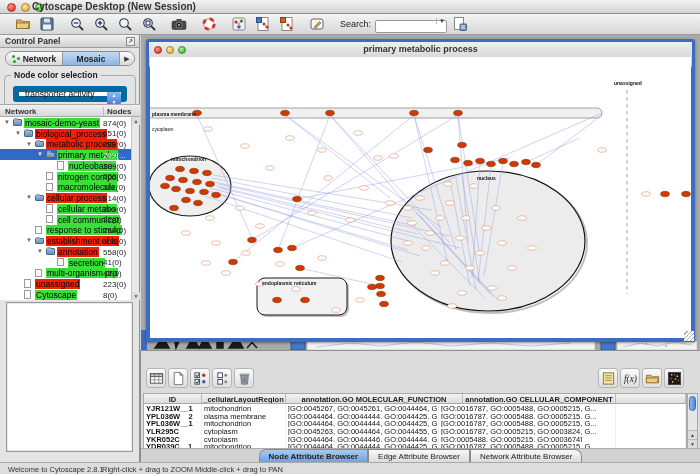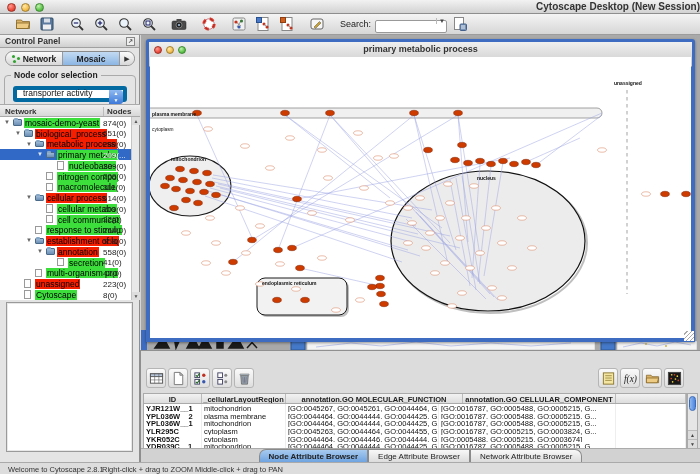--- a/index.html
+++ b/index.html
@@ -3,22 +3,22 @@
 <meta charset="utf-8">
 <style>
   * { margin:0; padding:0; box-sizing:border-box; }
   html,body { width:700px; height:474px; overflow:hidden; }
   body { font-family:"Liberation Sans", sans-serif; background:#CFCFCF; }
   .app { position:absolute; top:0; left:0; width:700px; height:474px; background:#D6D6D6; }
 
   
   .titlebar { position:absolute; top:0; left:0; width:700px; height:14px;
     background:linear-gradient(#F2F2F2,#D2D2D2); border-bottom:1px solid #8E8E8E; }
-  .titlebar .title { position:absolute; left:0; right:0; top:1px; text-align:right;
-    font-size:10px; font-weight:bold; color:#333; }
+  .titlebar .title { position:absolute; left:0; right:0; top:1px; text-align:left;
+    font-size:10px; font-weight:bold; color:#333;padding-left:32px; }
   .lights { position:absolute; left:7px; top:3px; display:flex; gap:5px; }
   .light { width:9px; height:9px; border-radius:50%; }
   .light.red { background:radial-gradient(circle at 35% 30%, #FF9B92, #EE4B3C 60%, #B83428); border:0.5px solid #A03226;}
   .light.yellow { background:radial-gradient(circle at 35% 30%, #FFE9A8, #F4BD4C 60%, #C28F2C); border:0.5px solid #A3802F;}
   .light.green { background:radial-gradient(circle at 35% 30%, #C5F2B2, #5DC449 60%, #3E9A31); border:0.5px solid #3F8A33;}
 
   
   .toolbar { position:absolute; top:14px; left:0; width:700px; height:21px;
     background:linear-gradient(#F4F4F4,#D6D6D6); border-bottom:1px solid #9C9C9C;
     display:flex; align-items:center; padding-left:14px; }
@@ -48,22 +48,22 @@
   .cp-tab.sel { background:linear-gradient(#C2DAF2,#8CB6E4); }
   .cp-tab-more { width:14px; display:flex; align-items:center; justify-content:center;
     font-size:7px; color:#333; background:linear-gradient(#FBFBFB,#D8D8D8); }
   .net-glyph { display:inline-block; width:8px; height:8px; position:relative; }
   .net-glyph i { position:absolute; width:3px; height:3px; border-radius:50%; background:#2FA32F; }
   .groupbox { position:absolute; top:40px; left:4px; width:132px; height:42px;
     border:1px solid #AAA; border-radius:4px; }
   .groupbox .legend { position:absolute; top:-6px; left:6px; background:#E4E4E4;
     font-size:8.5px; font-weight:bold; color:#222; padding:0 3px; }
   .combo { position:absolute; top:10px; left:8px; width:114px; height:16px; background:#FFF;
-    border:4px solid #0369a1; border-radius:3px; font-size:8.5px; color:#111;
-    display:flex; align-items:flex-end; padding-left:6px; }
+    border:6px solid #0369a1; border-radius:3px; font-size:8.5px; color:#111;
+    display:flex; align-items:center; padding-left:6px; }
   .combo .cap { position:absolute; right:0; top:0; width:14px; height:14px;
     background:linear-gradient(#8FB9F0,#3D79DA); border-radius:0 3px 3px 0;
     color:#FFF; font-size:5px; line-height:7px; text-align:center; }
   .checkrow { position:absolute; top:88px; left:10px; display:flex; align-items:center; gap:5px; }
   .checkbox { width:11px; height:11px; border-radius:2.5px; border:1px solid #2E5FA8;
     background:linear-gradient(#5E9BEE,#2E6CD0); color:#FFF; font-size:9px; line-height:10px;
     text-align:center; font-weight:bold; }
   .check-label { font-size:9px; font-weight:bold; color:#111; }
 
   .tree-header { position:absolute; top:69px; left:0; width:140px; height:13px;

